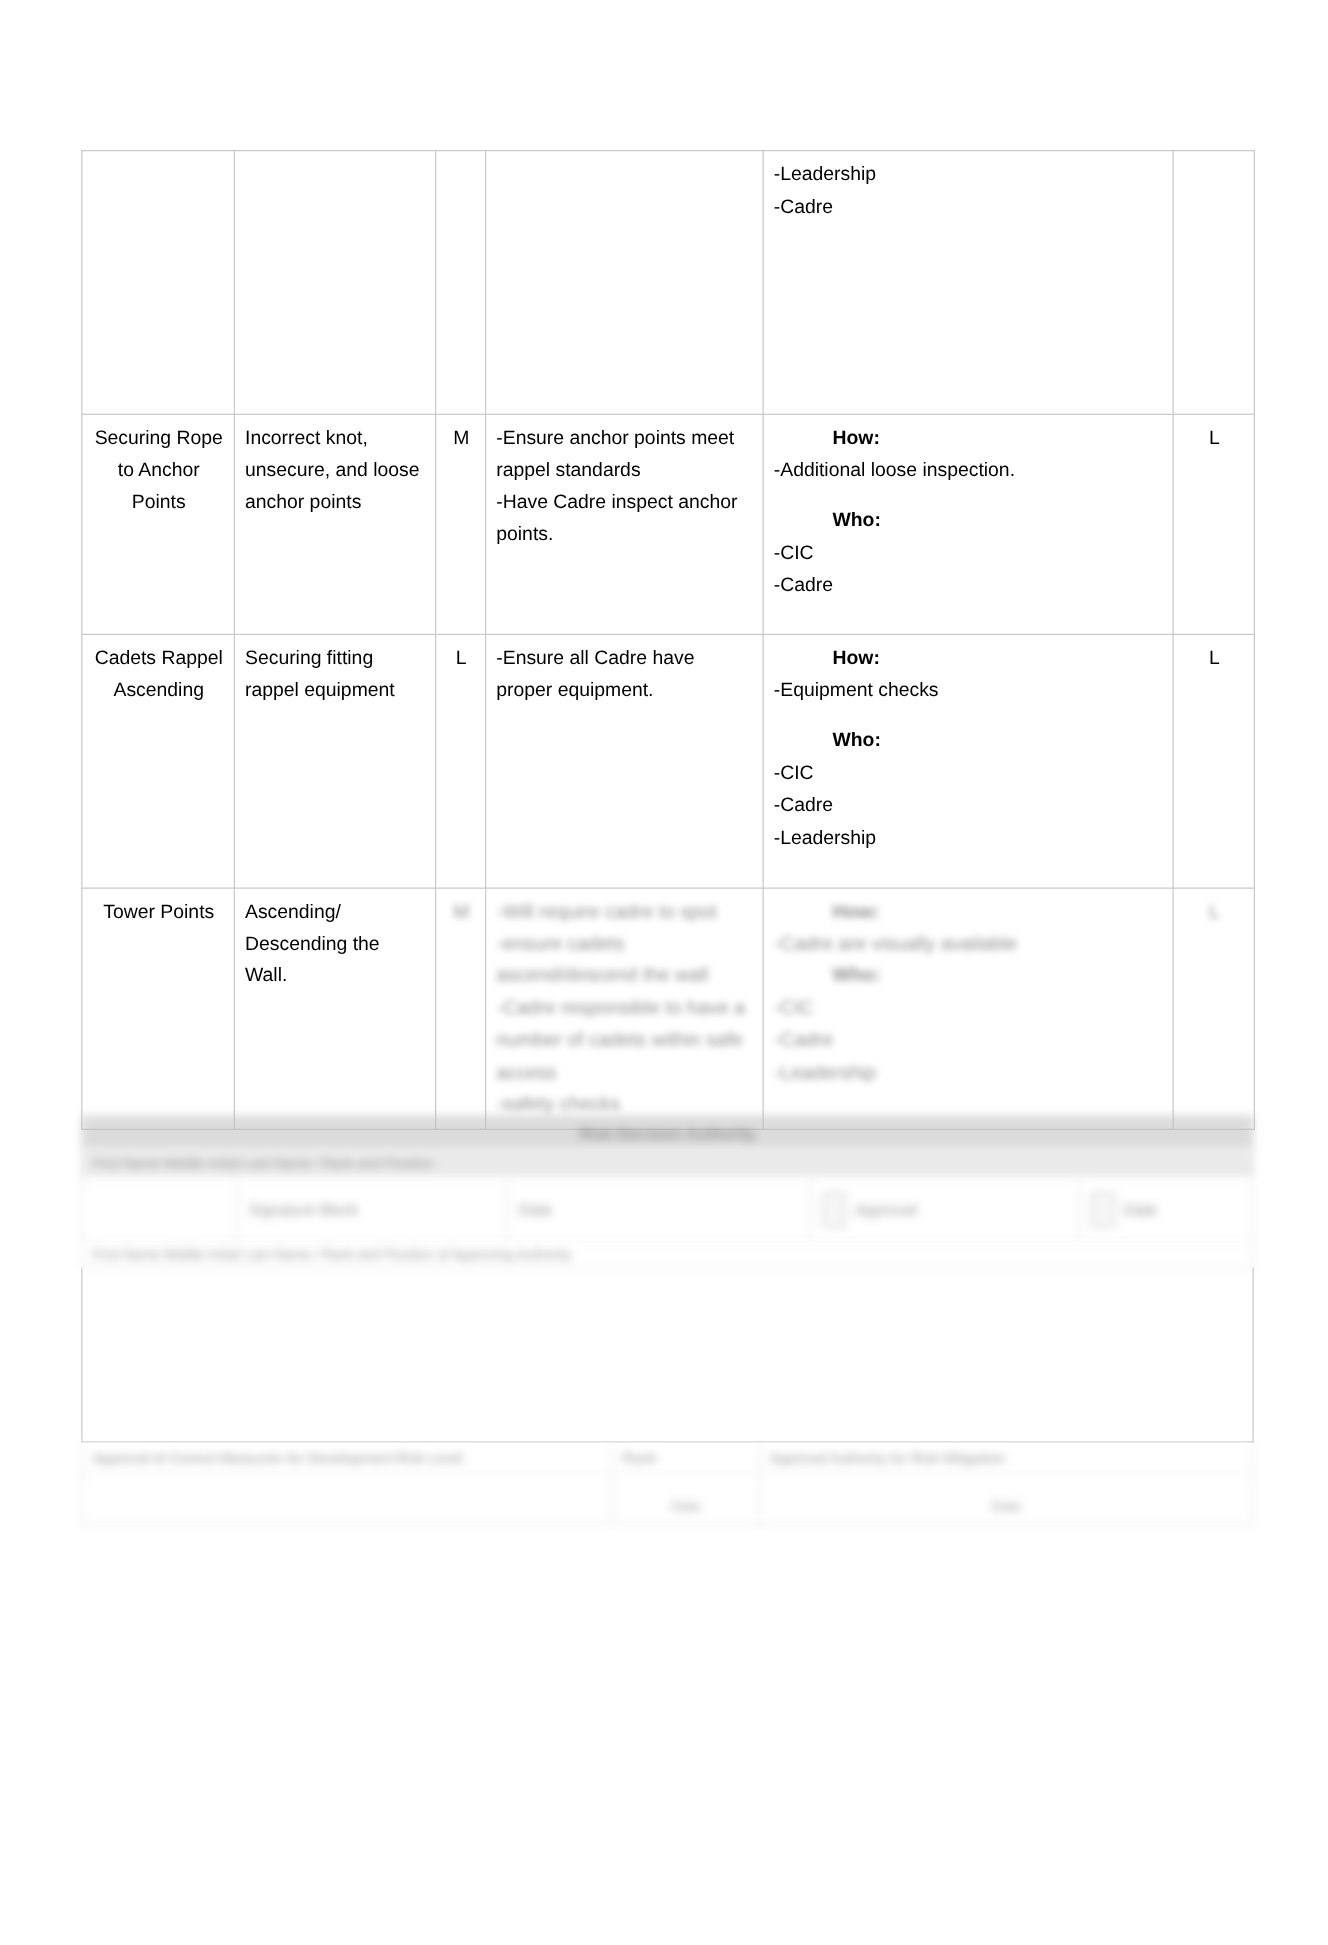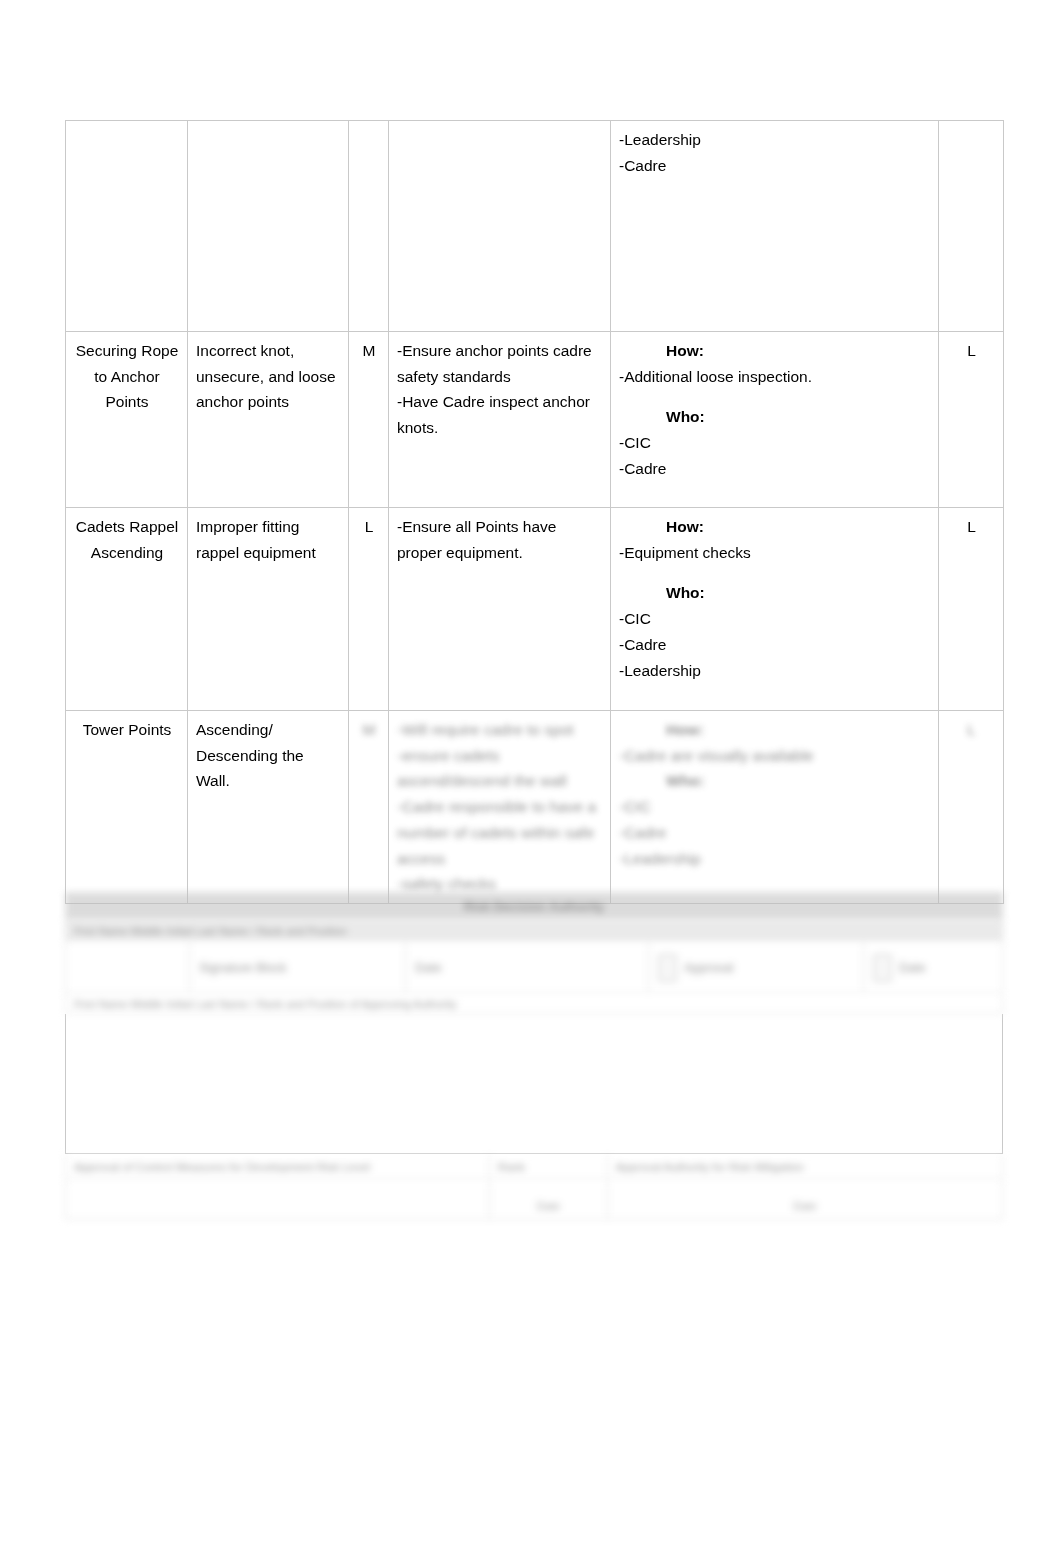--- a/index.html
+++ b/index.html
@@ -268,48 +268,48 @@
         <td class="c-hazard">
           <span>Securing Rope to Anchor Points</span>
         </td>
         <td>
           <span>Incorrect knot, unsecure, and loose anchor points</span>
         </td>
         <td class="c-rac">
           <span>M</span>
         </td>
         <td>
-          <span class="line">-Ensure anchor points cadre safety standards</span>
-          <span class="line">-Have Cadre inspect anchor knots.</span>
+          <span class="line">-Ensure anchor points meet rappel standards</span>
+          <span class="line">-Have Cadre inspect anchor points.</span>
         </td>
         <td>
           <span class="lbl">How:</span>
           <span class="line">-Additional loose inspection.</span>
           <span class="spacer"></span>
           <span class="lbl">Who:</span>
           <span class="line">-CIC</span>
           <span class="line">-Cadre</span>
         </td>
         <td class="c-rac-right">
           <span>L</span>
         </td>
       </tr>
 
       <tr class="row-cadets">
         <td class="c-hazard">
           <span>Cadets Rappel Ascending</span>
         </td>
         <td>
-          <span>Improper fitting rappel equipment</span>
+          <span>Securing fitting rappel equipment</span>
         </td>
         <td class="c-rac">
           <span>L</span>
         </td>
         <td>
-          <span class="line">-Ensure all Points have proper equipment.</span>
+          <span class="line">-Ensure all Cadre have proper equipment.</span>
         </td>
         <td>
           <span class="lbl">How:</span>
           <span class="line">-Equipment checks</span>
           <span class="spacer"></span>
           <span class="lbl">Who:</span>
           <span class="line">-CIC</span>
           <span class="line">-Cadre</span>
           <span class="line">-Leadership</span>
         </td>

